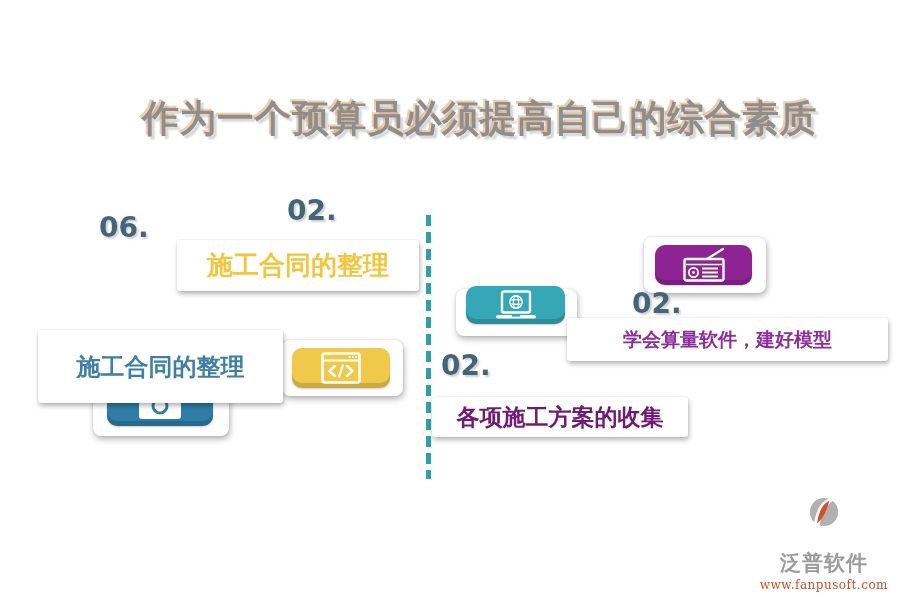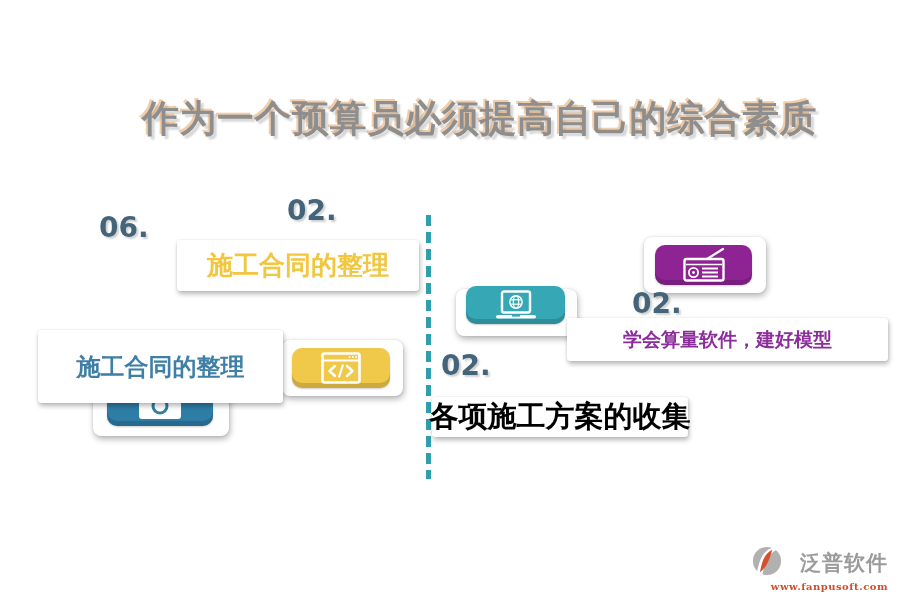--- a/index.html
+++ b/index.html
@@ -24,21 +24,21 @@
   .num4{left:632px;top:287px;}
   
   .text-card{
     position:absolute;background:#ffffff;border-radius:3px;z-index:5;
     box-shadow:1px 3px 5px rgba(0,0,0,0.28), 0 0 2px rgba(0,0,0,0.12);
     display:flex;flex-direction:column;align-items:center;justify-content:center;
     font-weight:bold;text-align:right;
   }
   .tc1{left:38px;top:330px;width:245px;height:73px;color:#3f7fa6;font-size:24px;line-height:30px;}
   .tc2{left:177px;top:240px;width:242px;height:51px;color:#f2c63f;font-size:26px;}
-  .tc3{left:432px;top:397px;width:256px;height:40px;color:#000000;font-size:29px;}
+  .tc3{left:432px;top:397px;width:256px;height:40px;color:#701a75;font-size:23px;}
   .tc4{left:567px;top:318px;width:321px;height:43px;color:#8c2d9c;font-size:19px;}
   .text-card span{white-space:nowrap;}
   
   .icon-pad{
     position:absolute;background:#ffffff;border-radius:8px;z-index:1;
     box-shadow:1px 3px 6px rgba(0,0,0,0.3), 0 0 2px rgba(0,0,0,0.12);
   }
   .pad1{left:93px;top:390px;width:136px;height:46px;}
   .pad2{left:282px;top:340px;width:121px;height:56px;}
   .pad3{left:456px;top:289px;width:121px;height:47px;}
@@ -53,23 +53,23 @@
   .box3{left:466px;top:286px;width:99px;height:38px;background:#35a7b5;}
   .box4{left:655px;top:245px;width:97px;height:40px;background:#8e2494;}
   .icon-box svg{display:block;}
   
   .divider{
     position:absolute;left:426px;top:215px;width:5px;height:264px;z-index:1;
     background:repeating-linear-gradient(to bottom,#2f9fad 0px,#2f9fad 11px,transparent 11px,transparent 17px);
   }
   
   .footer{position:absolute;right:12px;bottom:8px;text-align:right;z-index:6;}
-  .footer-row{display:flex;align-items:center;justify-content:flex-end;gap:18px;}
+  .footer-row{display:flex;align-items:center;justify-content:flex-end;gap:18px;flex-direction:column;}
   .brand-name{font-size:21px;font-weight:bold;color:#9b9b9b;letter-spacing:1px;}
-  .brand-url{font-size:10px;color:#cc4f2a;letter-spacing:0.5px;margin-top:1px;font-family:"DejaVu Serif","Liberation Serif",serif;font-weight:bold;}
+  .brand-url{font-size:12px;color:#cc4f2a;letter-spacing:0.5px;margin-top:1px;font-family:"DejaVu Serif","Liberation Serif",serif;}
 </style>
 </head>
 <body>
 
 <div id="stage">
 
   <div class="main-title">作为一个预算员必须提高自己的综合素质</div>
 
   <div class="divider"></div>
 

